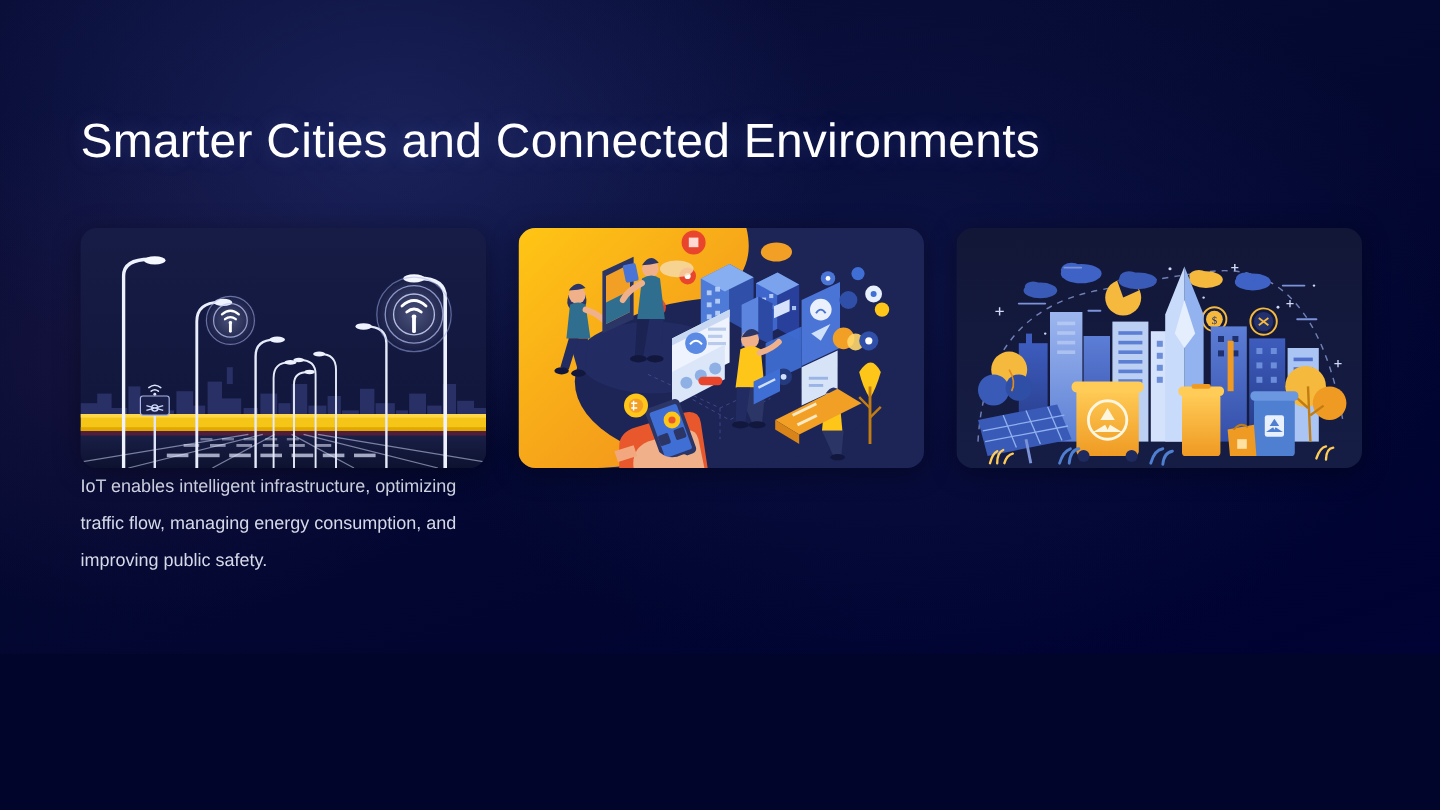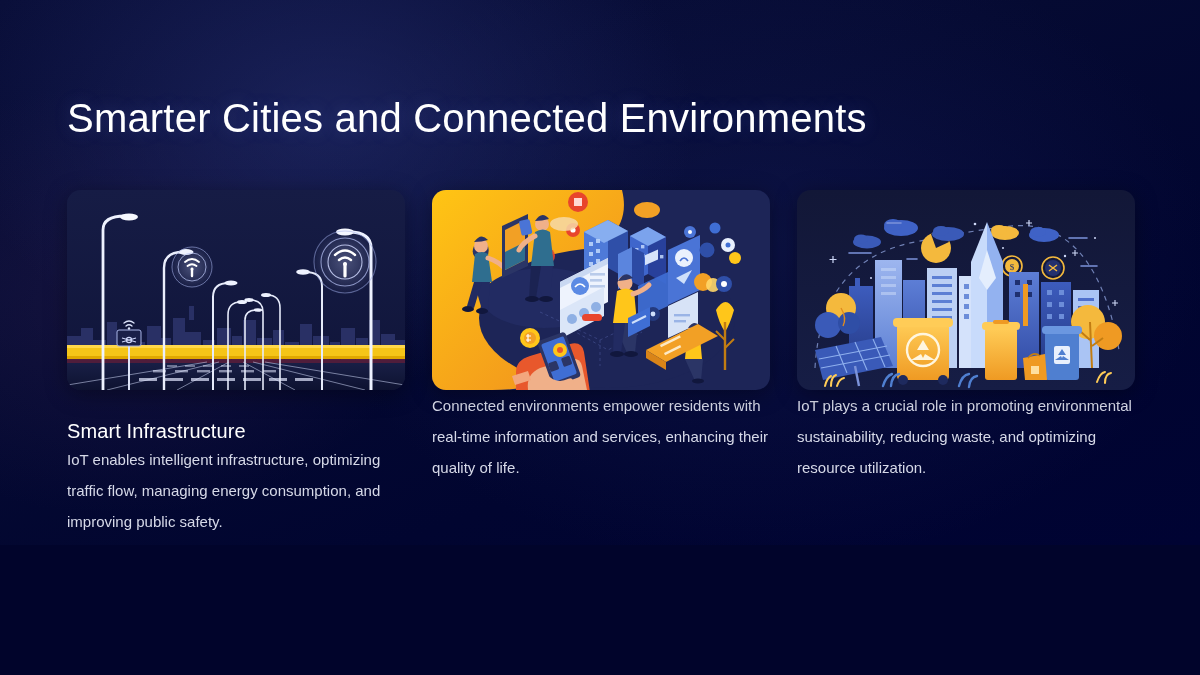--- a/index.html
+++ b/index.html
@@ -205,21 +205,20 @@
               <circle cx="62" cy="150" r="2.6" fill="none"></circle>
             </g>
             <g stroke="#dbe2fa" fill="none" stroke-linecap="round">
               <path d="M57 133 Q62 129 67 133" stroke-width="1.3"></path>
               <path d="M59 136 Q62 133.5 65 136" stroke-width="1.3"></path>
               <circle cx="62" cy="138.5" r="1.2" fill="#dbe2fa" stroke="none"></circle>
             </g>
           </g>
         </svg>
       </div>
-      <div class="card-title">Smart Infrastructure</div>
       <div class="card-body">IoT enables intelligent infrastructure, optimizing traffic flow, managing energy consumption, and improving public safety.</div>
     </div>
 
     <div class="card">
       <div class="card-media">
         <svg viewBox="0 0 338 200" preserveAspectRatio="xMidYMid slice">
           <defs>
             <linearGradient id="c2or" x1="0" y1="0" x2="1" y2="1">
               <stop offset="0" stop-color="#ffc514"></stop>
               <stop offset="1" stop-color="#ef8a1f"></stop>
@@ -406,21 +405,20 @@
               <rect x="130" y="167" width="9" height="9" rx="1.5" transform="rotate(-20 134 171)"></rect>
             </g>
             <path d="M116 190 q10 8 22 2" stroke="#f0b089" stroke-width="7" fill="none" stroke-linecap="round"></path>
             <path d="M80 186 l16 -5 l3 9 l-16 5 z" fill="#f3a77e"></path>
             <circle cx="98" cy="148" r="10" fill="#ffc61a"></circle>
             <circle cx="98" cy="148" r="6" fill="#f2a025"></circle>
             <path d="M96 144 l0 8 M94 146 l5 0 M94 150 l5 0" stroke="#fff" stroke-width="1.2"></path>
           </g>
         </svg>
       </div>
-      <div class="card-body">Connected environments empower residents with real-time information and services, enhancing their quality of life.</div>
     </div>
 
     <div class="card">
       <div class="card-media">
         <svg viewBox="0 0 338 200" preserveAspectRatio="xMidYMid slice">
           <defs>
             <linearGradient id="c3sky" x1="0" y1="0" x2="0" y2="1">
               <stop offset="0" stop-color="#121737"></stop>
               <stop offset="1" stop-color="#161d45"></stop>
             </linearGradient>
@@ -618,17 +616,16 @@
           <g stroke="#ffcc57" stroke-width="2" fill="none" stroke-linecap="round">
             <path d="M28 196 q2 -8 6 -10 M34 196 q0 -9 5 -11 M40 196 q2 -7 7 -8"></path>
             <path d="M300 192 q3 -9 8 -10 M308 193 q0 -9 6 -10"></path>
           </g>
           <g stroke="#4f7fd0" stroke-width="2.4" fill="none" stroke-linecap="round">
             <path d="M86 196 q3 -10 9 -12 M94 196 q1 -11 8 -12"></path>
             <path d="M162 196 q3 -11 10 -12 M172 197 q1 -10 8 -11"></path>
           </g>
         </svg>
       </div>
-      <div class="card-body">IoT plays a crucial role in promoting environmental sustainability, reducing waste, and optimizing resource utilization.</div>
     </div>
 
   </div>
 </div>
 
 </body></html>

